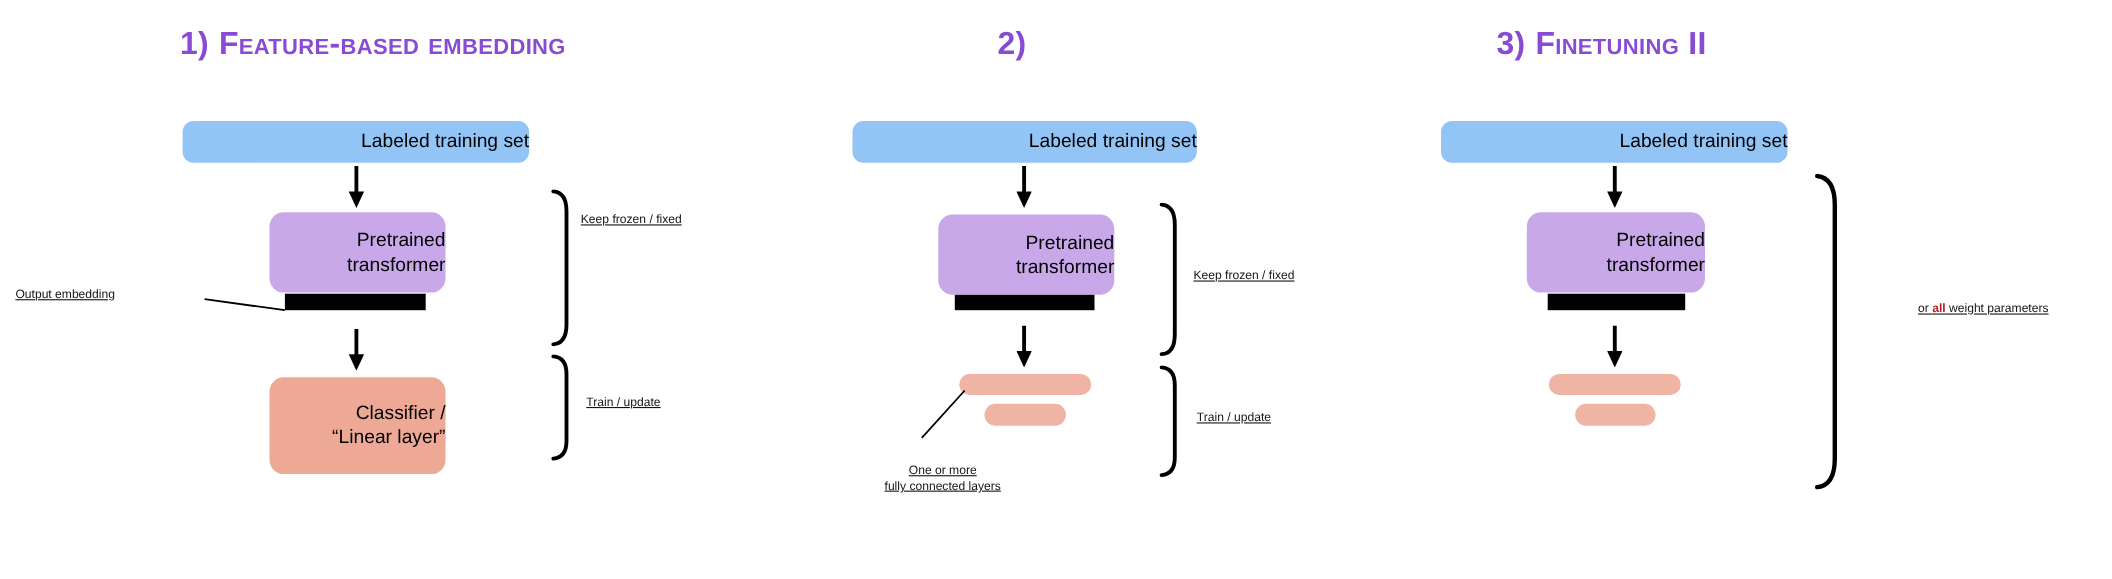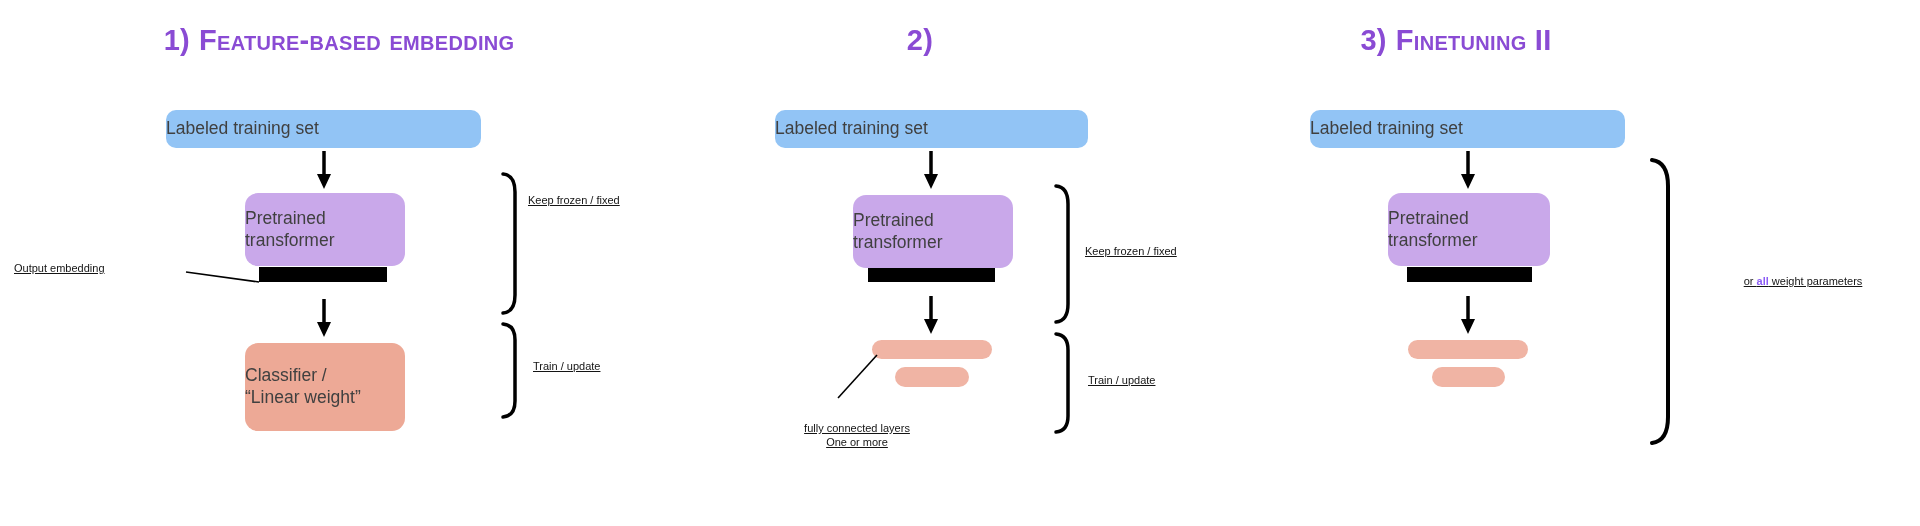--- a/index.html
+++ b/index.html
@@ -6,34 +6,34 @@
   .canvas{
     position:relative;width:1920px;height:526px;background:#ffffff;
     font-family:"Liberation Sans",sans-serif;color:#111;overflow:hidden;
   }
   .col-title{
     position:absolute;top:20px;height:40px;display:flex;align-items:center;justify-content:center;
     color:#8A4BD4;font-size:29px;font-weight:600;letter-spacing:0.3px;white-space:nowrap;
   }
   .col-title .sc{font-variant:small-caps;margin-left:9px;}
   .box{
-    position:absolute;display:flex;flex-direction:column;align-items:flex-start;justify-content:center;
-    font-size:17.5px;line-height:1.25;text-align:center;color:#404040;
+    position:absolute;display:flex;flex-direction:column;align-items:flex-end;justify-content:center;
+    font-size:17.5px;line-height:1.25;text-align:center;color:#000000;
   }
   .blue{background:#92C4F5;border-radius:10px;}
   .lav{background:#C9A8EA;border-radius:13px;}
   .salmon{background:#EDA996;border-radius:13px;}
   .pill{position:absolute;background:#F0B4A4;border-radius:11px;}
   .blackbar{position:absolute;background:#000;}
   .arrow{position:absolute;}
   .bracket{position:absolute;}
   .lbl{position:absolute;font-size:11px;line-height:1.3;color:#141414;white-space:nowrap;text-decoration:underline;}
   .lbl.center{text-align:center;white-space:normal;}
   .conn{position:absolute;}
-  .em-all{color:#8b5cf6;font-weight:bold;}
+  .em-all{color:#b91c1c;font-weight:bold;}
 </style>
 </head>
 <body>
 
 <div class="canvas">
 
   <section>
     <div class="col-title" style="left:130px;width:418px;">
       <span>1)</span>
       <span class="sc">Feature-based embedding</span>
@@ -61,21 +61,21 @@
       <line x1="1" y1="2" x2="74" y2="12" stroke="#000" stroke-width="1.6"></line>
     </svg>
 
     <svg class="arrow" style="left:317px;top:299px;" width="14" height="38" viewBox="0 0 14 38">
       <line x1="7" y1="0" x2="7" y2="24" stroke="#000" stroke-width="3.5"></line>
       <polygon points="0,23 14,23 7,38" fill="#000"></polygon>
     </svg>
 
     <div class="box salmon" style="left:245px;top:343px;width:160px;height:88px;">
       <span>Classifier /</span>
-      <span>“Linear weight”</span>
+      <span>“Linear layer”</span>
     </div>
 
     <svg class="bracket" style="left:500px;top:172px;" width="18" height="143" viewBox="0 0 18 143">
       <path d="M3 2 Q15 3 15 20 L15 123 Q15 140 3 141" fill="none" stroke="#000" stroke-width="3.5" stroke-linecap="round"></path>
     </svg>
     <div class="lbl" style="left:528px;top:193px;">Keep frozen / fixed</div>
 
     <svg class="bracket" style="left:500px;top:322px;" width="18" height="97" viewBox="0 0 18 97">
       <path d="M3 2 Q15 3 15 18 L15 79 Q15 94 3 95" fill="none" stroke="#000" stroke-width="3.5" stroke-linecap="round"></path>
     </svg>
@@ -109,22 +109,22 @@
     </svg>
 
     <div class="pill" style="left:872px;top:340px;width:120px;height:19px;"></div>
     <div class="pill" style="left:895px;top:367px;width:74px;height:20px;"></div>
 
     <svg class="conn" style="left:835px;top:352px;" width="46" height="48" viewBox="0 0 46 48">
       <line x1="3" y1="46" x2="42" y2="3" stroke="#000" stroke-width="1.6"></line>
     </svg>
 
     <div class="lbl center" style="left:727px;top:421px;width:260px;">
+      <div>One or more</div>
       <div>fully connected layers</div>
-      <div>One or more</div>
     </div>
 
     <svg class="bracket" style="left:1053px;top:184px;" width="18" height="140" viewBox="0 0 18 140">
       <path d="M3 2 Q15 3 15 20 L15 120 Q15 137 3 138" fill="none" stroke="#000" stroke-width="3.5" stroke-linecap="round"></path>
     </svg>
     <div class="lbl" style="left:1085px;top:244px;">Keep frozen / fixed</div>
 
     <svg class="bracket" style="left:1053px;top:332px;" width="18" height="102" viewBox="0 0 18 102">
       <path d="M3 2 Q15 3 15 18 L15 84 Q15 99 3 100" fill="none" stroke="#000" stroke-width="3.5" stroke-linecap="round"></path>
     </svg>

